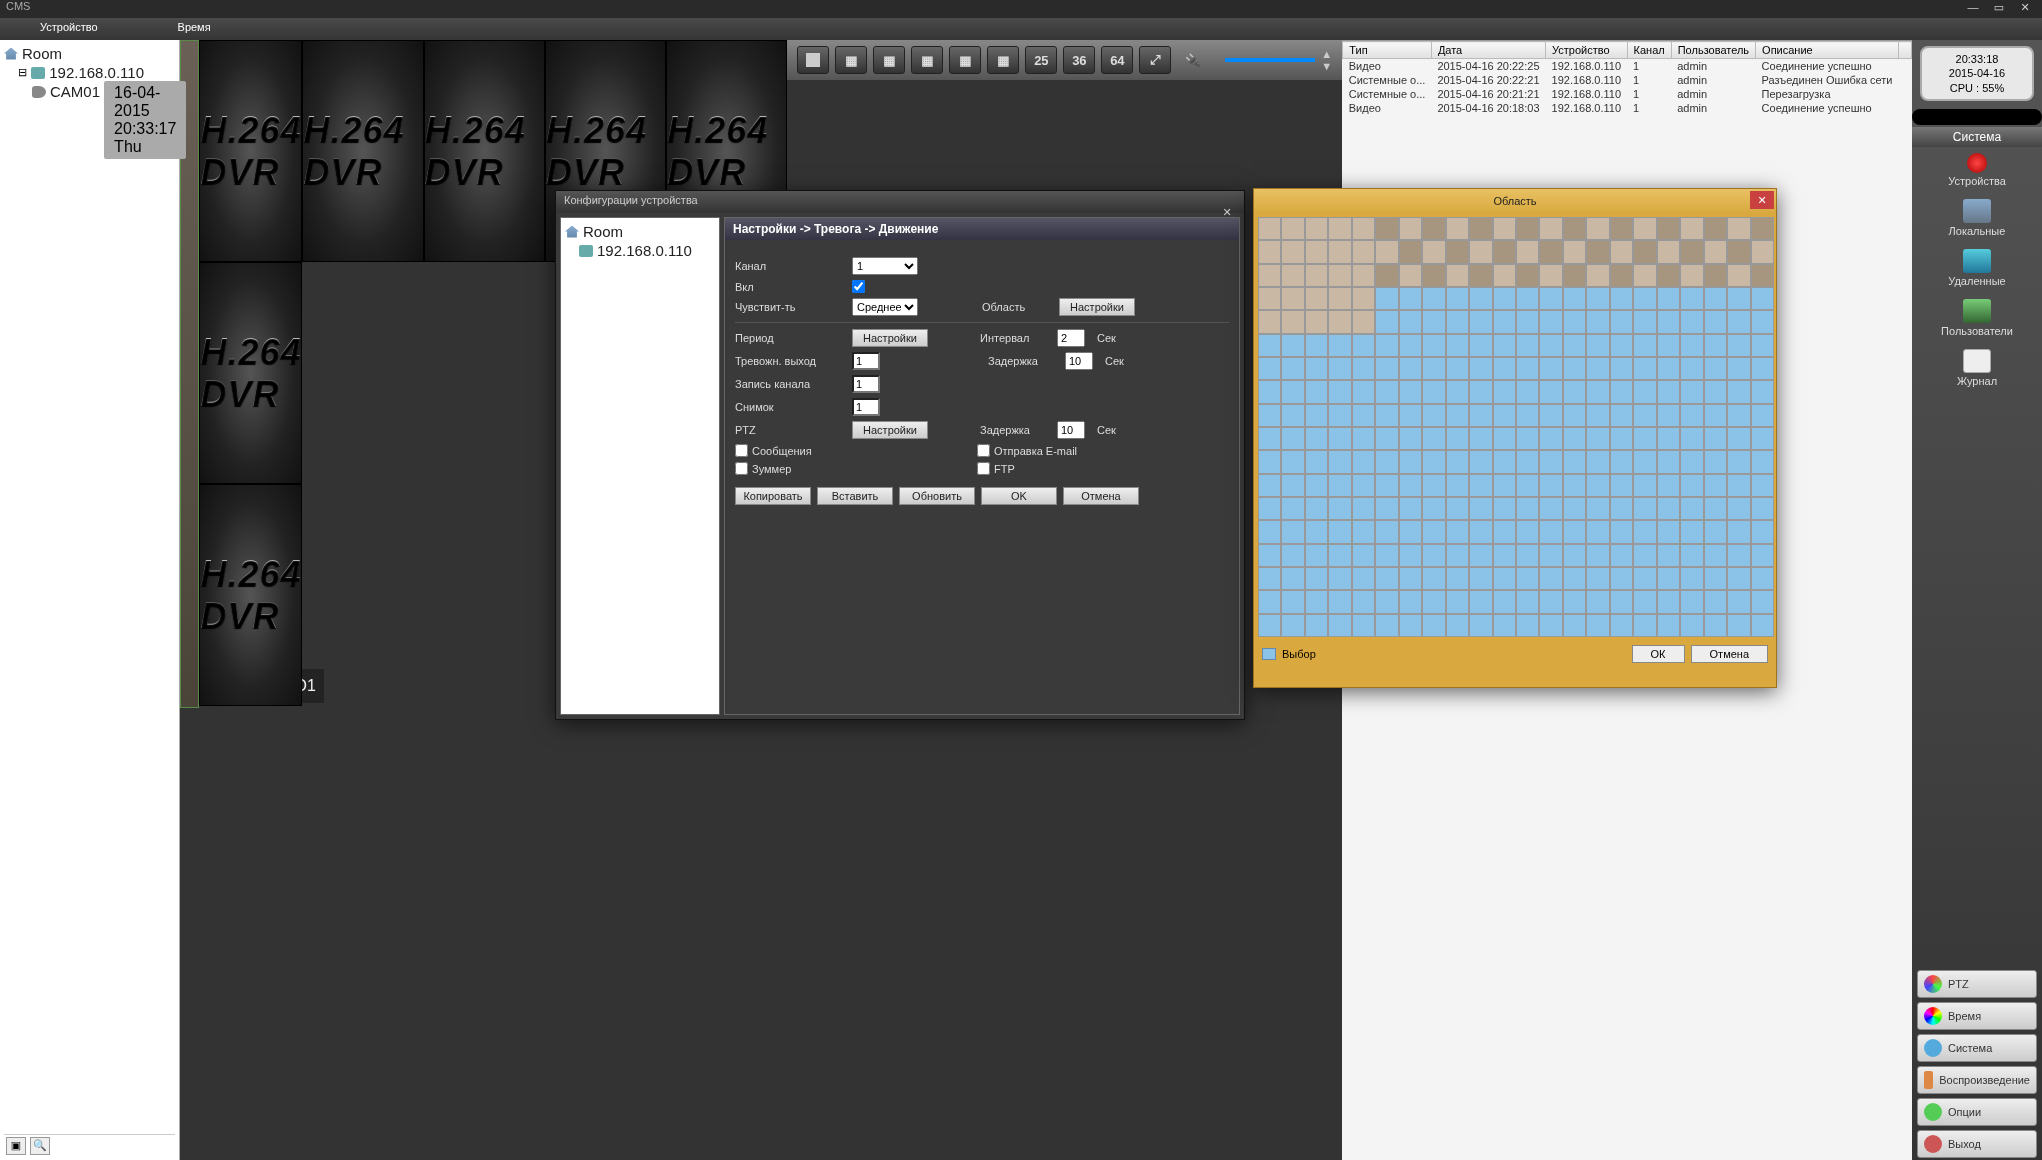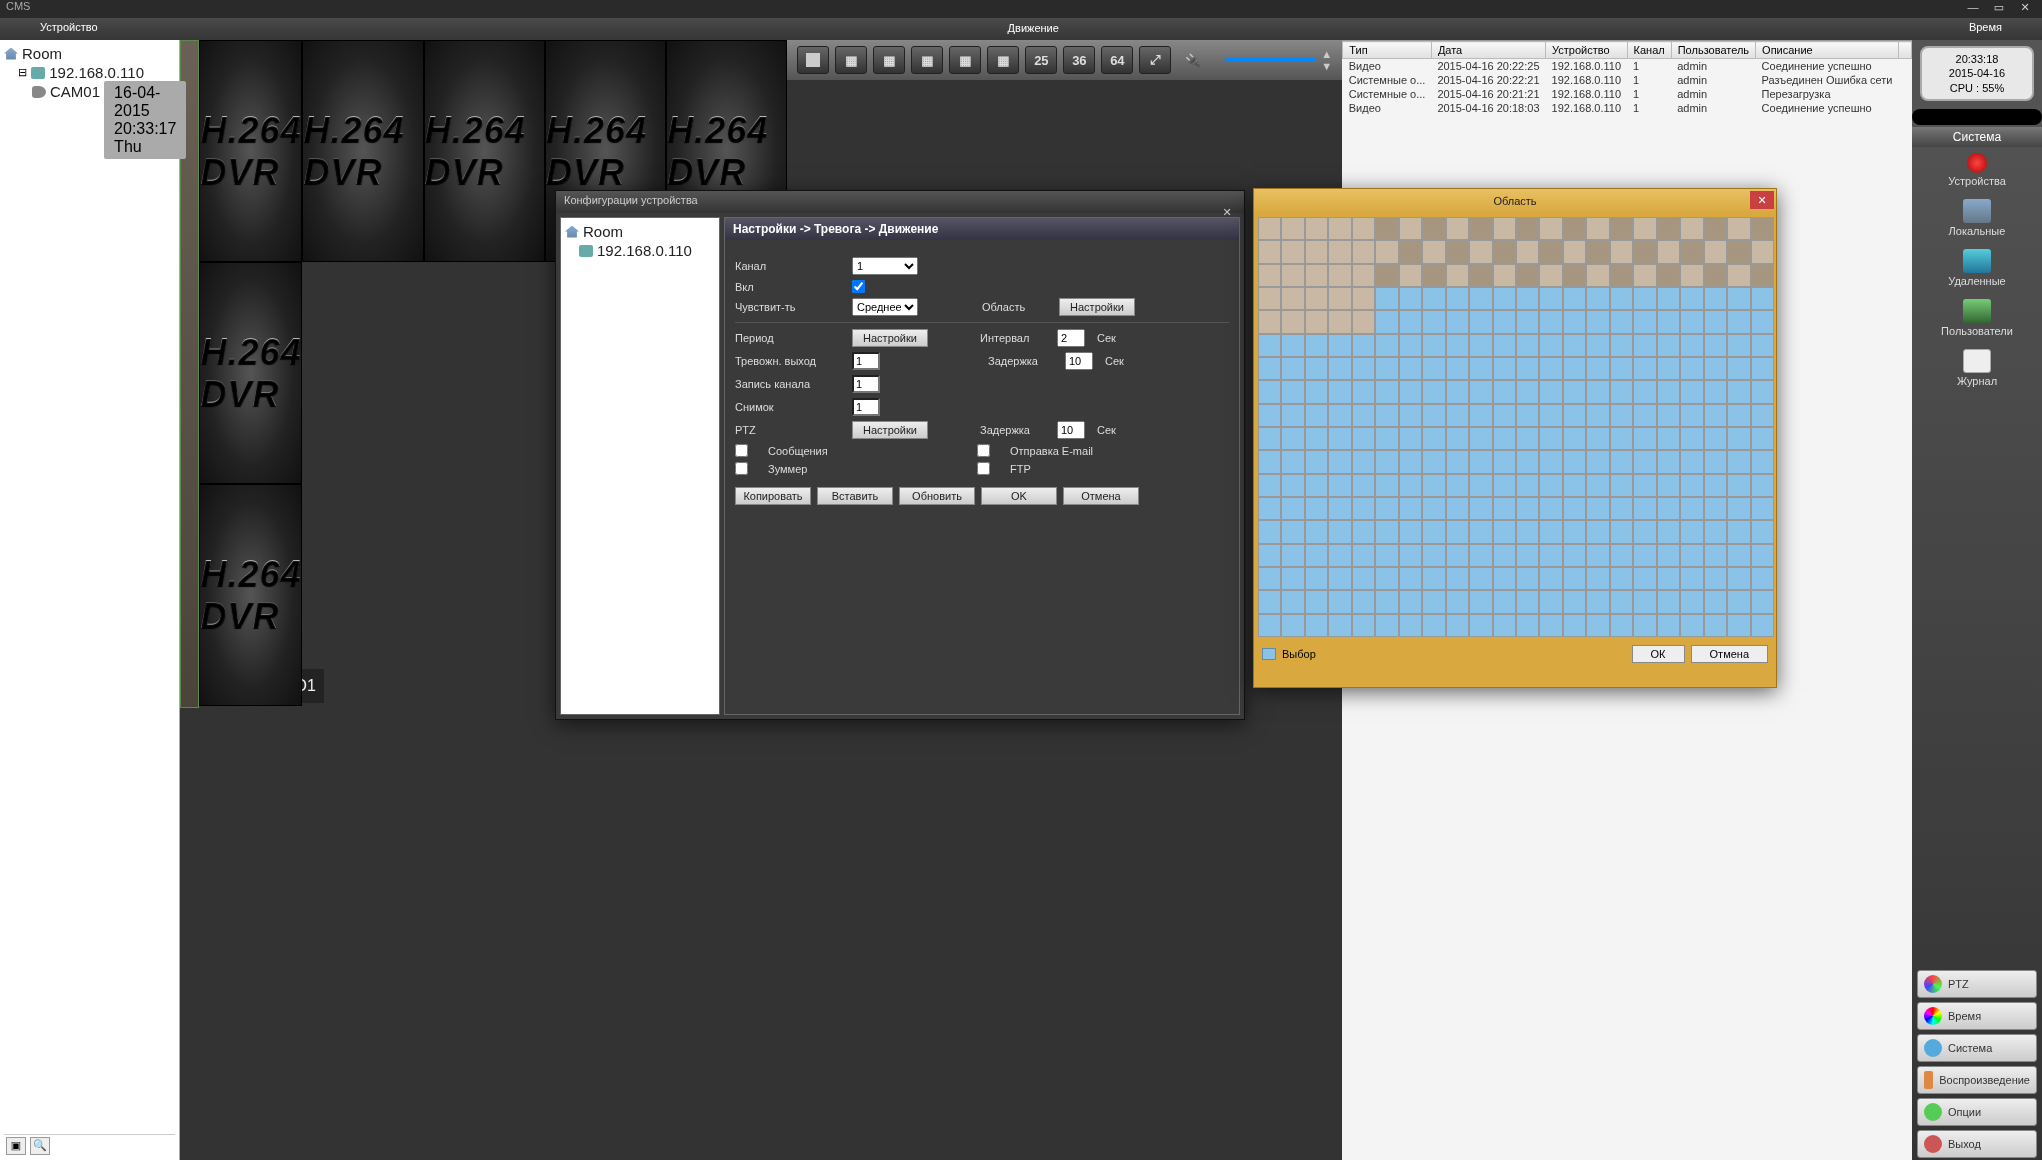--- a/index.html
+++ b/index.html
@@ -80,21 +80,21 @@
 .crumb { background: linear-gradient(#556,#334); color: #fff; padding: 4px 8px; font-weight: bold; font-size: 12px; }
 .settings { padding: 12px 10px; color: #ddd; }
 .srow { display: flex; align-items: center; margin: 5px 0; gap: 12px; }
 .slabel { width: 105px; }
 .slabel2 { width: 65px; }
 select,input[type=text].num { height: 18px; font-size: 11px; }
 select { width: 66px; }
 input.num { width: 28px; text-align: left; padding: 0 2px; }
 .btn { background: linear-gradient(#eee,#ccc); border: 1px solid #888; padding: 2px 0; width: 76px; text-align: center; font-size: 11px; color: #222; }
 .hr { border-top: 1px solid #555; margin: 6px 0; }
-.cb { display: inline-flex; align-items: center; gap: 20px; color: #ddd; }
+.cb { display: inline-flex; align-items: center; gap: 4px; color: #ddd; }
 .cb input { width: 13px; height: 13px; }
 .btnrow { display: flex; gap: 6px; margin-top: 12px; }
 
 
 .dialog2 { position: absolute; left: 1073px; top: 148px; width: 524px; height: 500px; background: #d9a93f; border: 1px solid #a07320; box-shadow: 0 4px 20px rgba(0,0,0,.6); }
 .dlg2-title { height: 24px; display: flex; align-items: center; justify-content: center; color: #222; font-size: 13px; position: relative; background: linear-gradient(#e8c163,#d9a93f); }
 .dlg2-x { position: absolute; right: 2px; top: 2px; width: 24px; height: 18px; background: #c94040; color: #fff; display: flex; align-items: center; justify-content: center; }
 .grid-wrap { margin: 4px; background: #bca080; }
 .sel-grid { display: grid; grid-template-columns: repeat(22, 1fr); grid-template-rows: repeat(18, 1fr); width: 516px; height: 420px; }
 .gc { border: 1px solid #999; }
@@ -113,21 +113,20 @@
 <div class="titlebar">
   <span>CMS</span>
   <span class="spacer"></span>
   <span class="winbtn">—</span>
   <span class="winbtn">▭</span>
   <span class="winbtn">✕</span>
 </div>
 
 <div class="menubar">
   <div class="mcell">Устройство</div>
-  <div class="center">Движение</div>
   <div class="mcell">Время</div>
 </div>
 
 <div class="main">
 
   <div class="left">
     <div class="tree-row">
         <span class="tree-ico ico-home"></span>
         <span>Room</span>
       </div>

